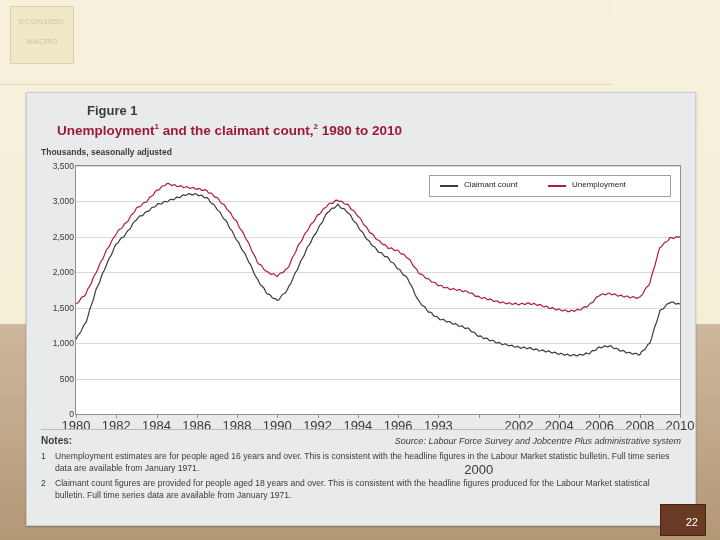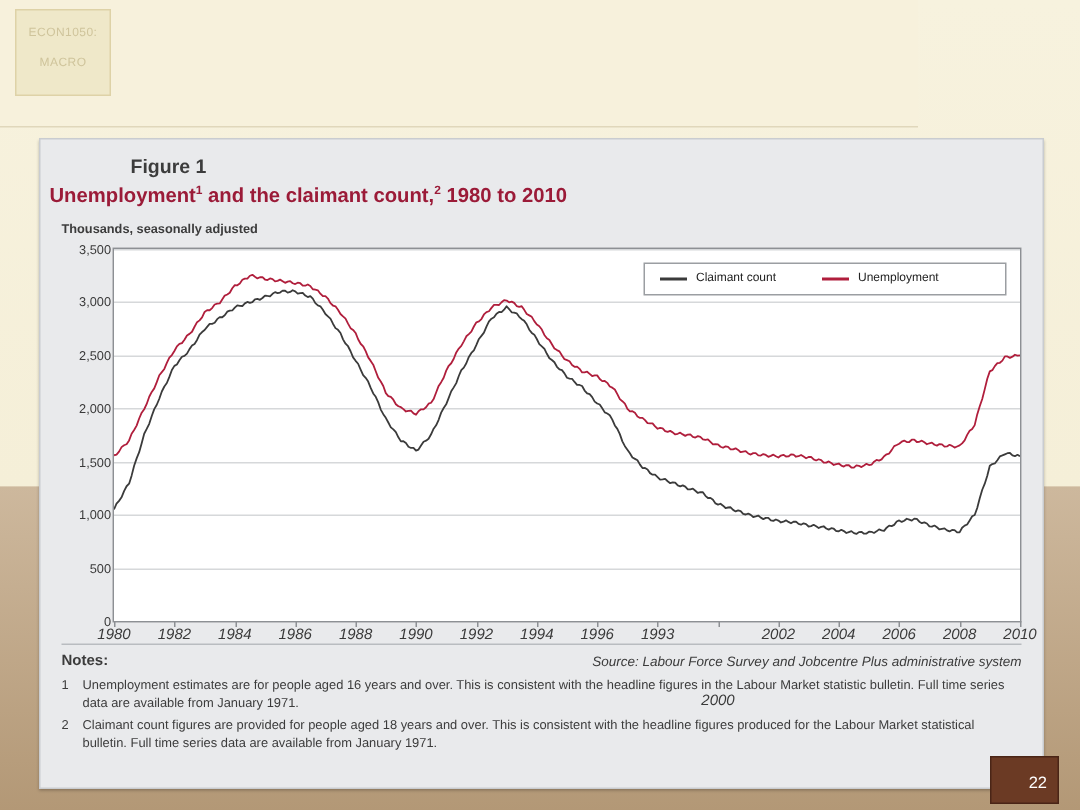--- a/index.html
+++ b/index.html
@@ -9,28 +9,28 @@
   
   .banner{position:absolute;left:0;top:0;width:612px;height:84px;background:#f7f1dc;border-bottom:1px solid #e0d7bb;}
   .logo{position:absolute;left:10px;top:6px;width:62px;height:56px;background:#efe8c9;border:1px solid #ded2a7;}
   .logo span{display:block;color:#cfc49b;font-size:8px;line-height:10px;text-align:center;margin-top:10px;letter-spacing:.3px;}
   .title{position:absolute;left:86px;top:20px;width:624px;text-align:center;color:#1d5ca8;
          font-size:29px;font-weight:bold;letter-spacing:0px;}
   
   .panel{position:absolute;left:26px;top:92px;width:668px;height:432px;background:#e9eaec;
          border:1px solid #c9ccd0;box-shadow:0 1px 2px rgba(0,0,0,.25);}
   .fig-label{position:absolute;left:14px;top:10px;font-size:13px;font-weight:bold;color:#3c3c3c;margin-left:46px;}
-  .fig-title{position:absolute;left:6px;top:29px;font-size:13.5px;font-weight:bold;color:#9b1b38;}
+  .fig-title{position:absolute;left:30px;top:29px;font-size:13.5px;font-weight:bold;color:#9b1b38;}
   .fig-title sup{font-size:8px;}
   .units{position:absolute;left:14px;top:54px;font-size:8.5px;font-weight:bold;color:#3c3c3c;}
   
   .plot{position:absolute;left:48px;top:72px;width:604px;height:248px;background:#ffffff;border:1px solid #8d9094;}
   .grid-line{position:absolute;left:0;width:100%;height:1px;background:#d6d8da;}
   .ylab{position:absolute;right:606px;width:42px;text-align:right;font-size:8.5px;color:#3a3a3a;}
-  .xlab{position:absolute;top:252px;font-size:10px;color:#3a3a3a;transform:translateX(-50%);font-style:italic;}
+  .xlab{position:absolute;top:252px;font-size:13px;color:#3a3a3a;transform:translateX(-50%);}
   .tick{position:absolute;top:248px;width:1px;height:4px;background:#8d9094;}
   
   .legend{position:absolute;left:402px;top:82px;width:240px;height:20px;background:#fff;border:1px solid #9b9ea2;}
   .lg-item{position:absolute;top:4px;font-size:8px;color:#222;}
   .lg-line{position:absolute;top:9px;height:2px;width:18px;}
   
   .notes-sep{position:absolute;left:14px;top:336px;width:640px;height:1px;background:#b9bcc0;}
   .notes-h{position:absolute;left:14px;top:342px;font-size:10px;font-weight:bold;color:#3c3c3c;}
   .source{position:absolute;right:14px;top:343px;font-size:9px;font-style:italic;color:#3c3c3c;}
   .note{position:absolute;left:14px;font-size:8.6px;color:#3c3c3c;line-height:11.5px;width:640px;}

